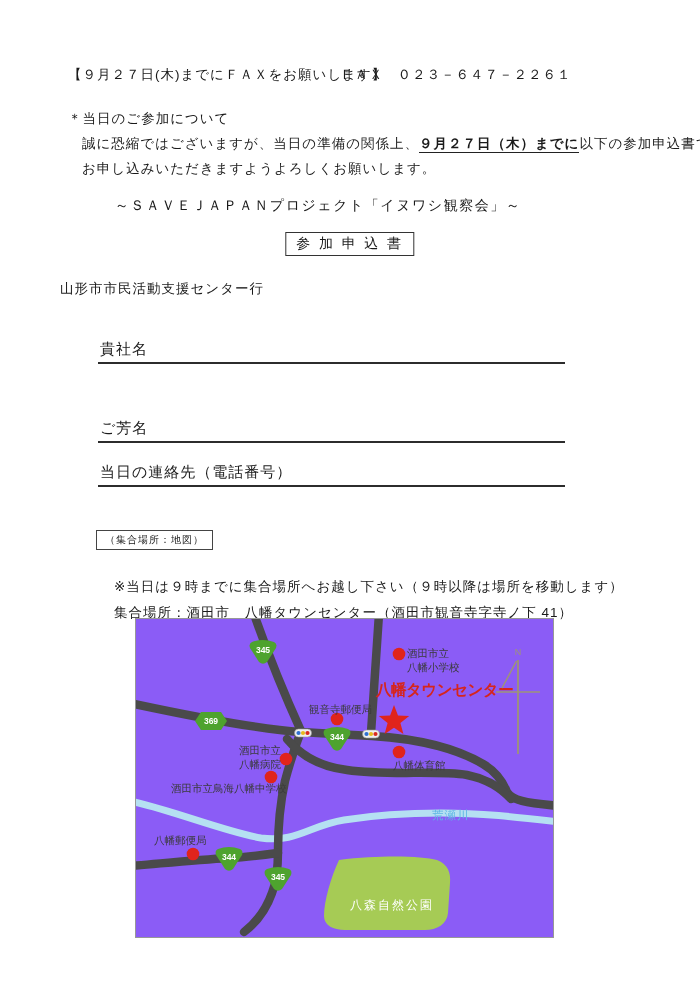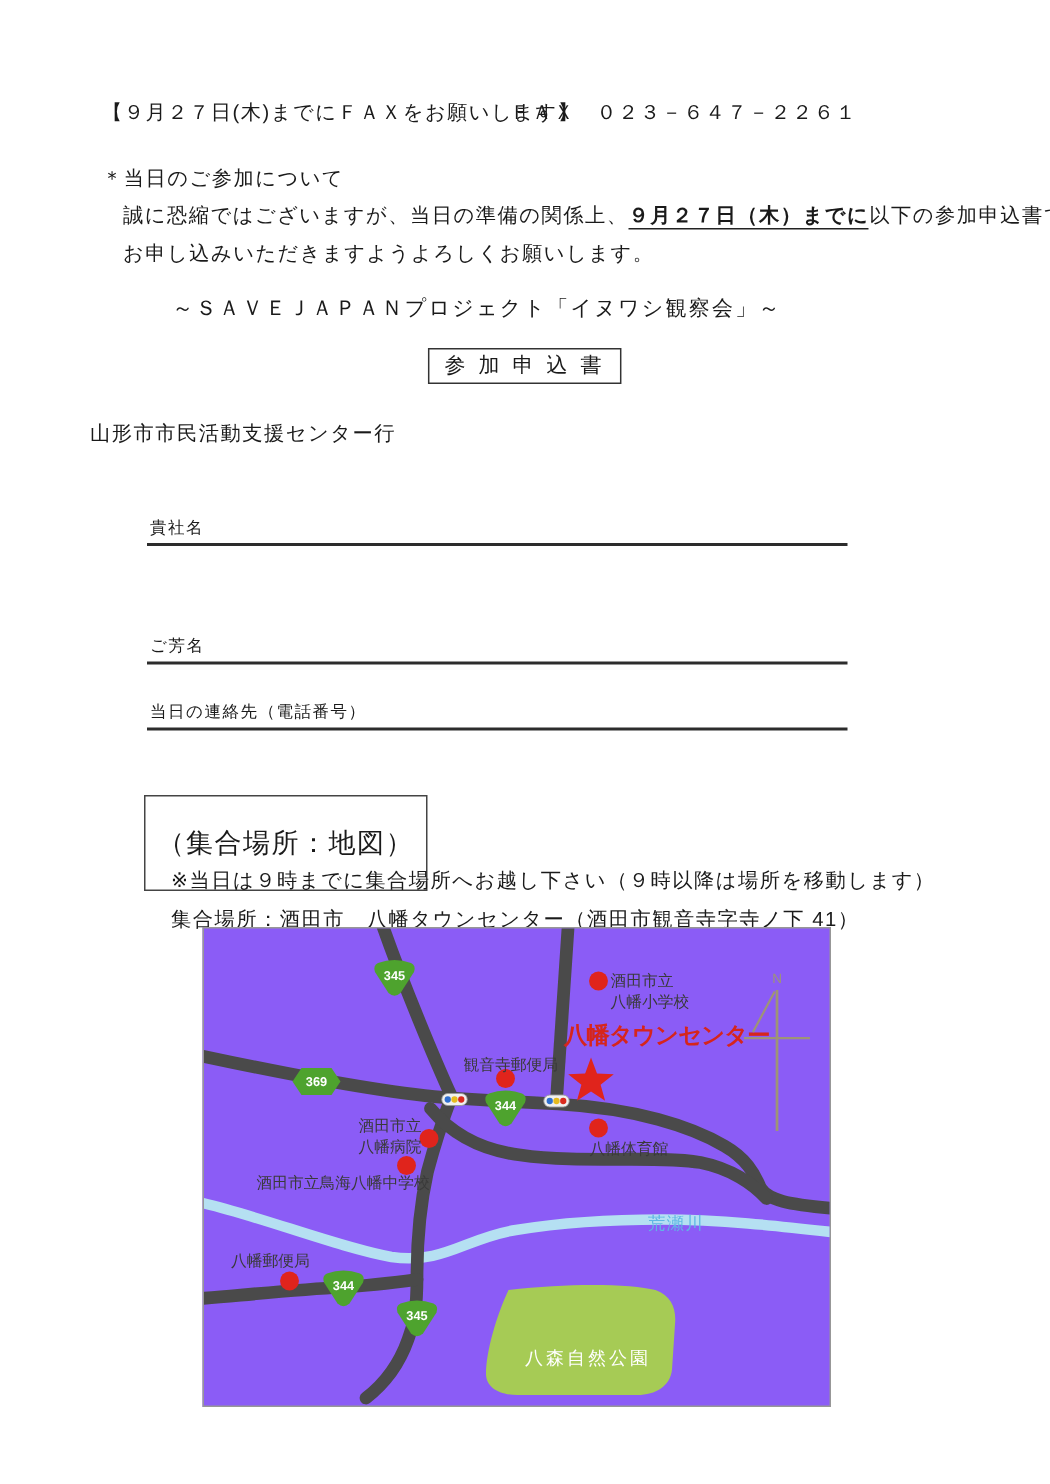--- a/index.html
+++ b/index.html
@@ -14,23 +14,23 @@
   .em{font-weight:bold;border-bottom:1.5px solid #222;padding-bottom:1px;}
   .event-title{left:0;width:636px;text-align:center;font-size:14px;letter-spacing:1.5px;}
   .form-title-box{
     left:50%;transform:translateX(-50%);border:1.5px solid #333;
     padding:2px 4px 2px 10px;font-size:14px;letter-spacing:0.62em;
   }
   .field{
     position:absolute;left:98px;width:467px;height:26px;
     border-bottom:2px solid #2c2c2c;
   }
-  .field .flabel{position:absolute;left:2px;bottom:3px;font-size:11px;letter-spacing:1px;}
+  .field .flabel{position:absolute;left:2px;bottom:3px;font-size:15px;letter-spacing:1px;}
   .meeting-box{
-    left:96px;border:1px solid #444;padding:19px 8px;font-size:18px;letter-spacing:1px;
+    left:96px;border:1px solid #444;padding:2px 8px;font-size:10px;letter-spacing:1px;
   }
   .map-frame{
     position:absolute;left:135px;top:618px;width:417px;height:318px;
     border:1px solid #979797;background:#8b5cf6;
   }
   svg text{font-family:"Liberation Sans","DejaVu Sans",sans-serif;}
   .poi-label{font-size:10.5px;fill:#3a3a3a;}
   .badge-num{font-size:8.5px;font-weight:bold;fill:#fff;text-anchor:middle;}
 </style>
 </head>

